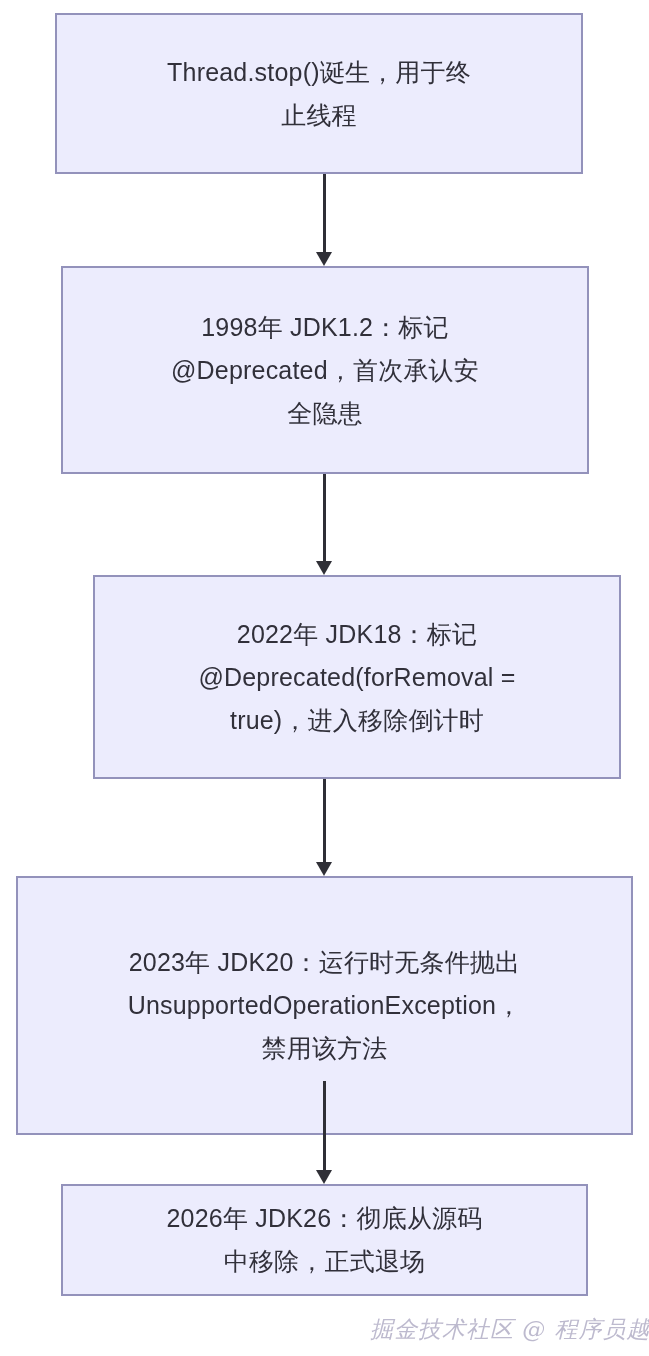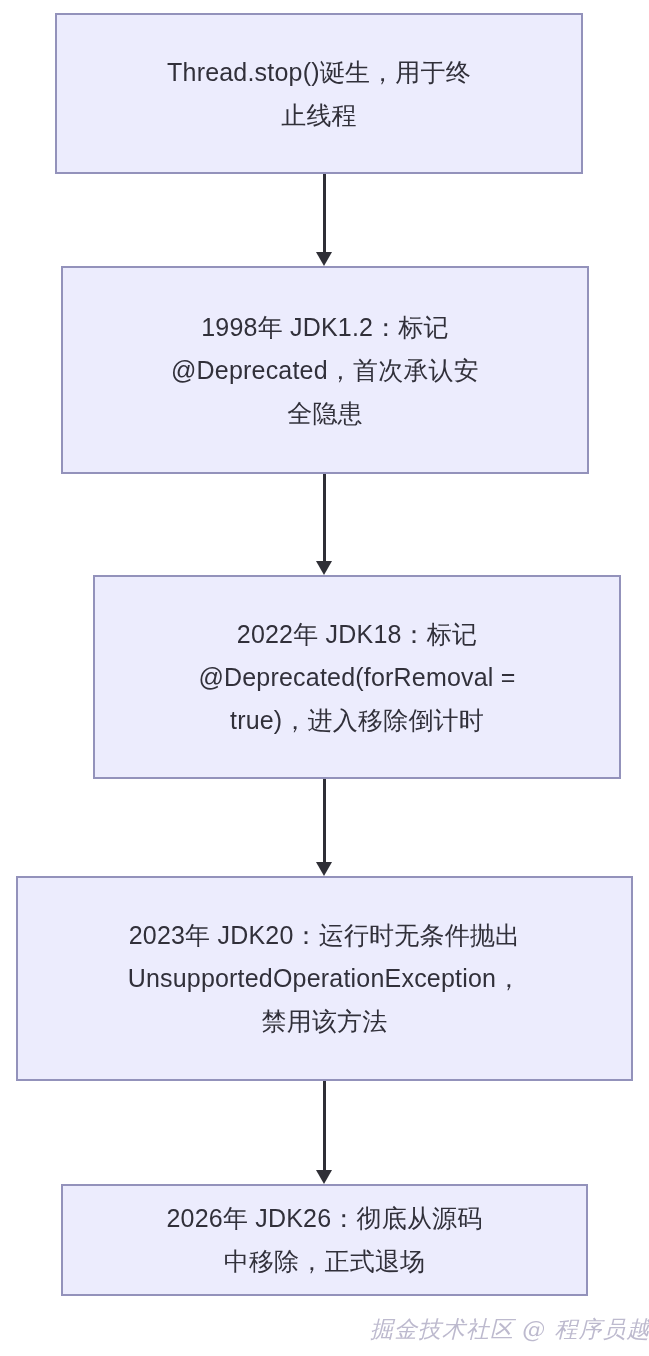--- a/index.html
+++ b/index.html
@@ -34,21 +34,21 @@
     line-height: 1.72;
     letter-spacing: 0.2px;
     padding: 4px 10px;
     white-space: pre-line;
   }
 
   
   .node-1 { left: 55px;  top: 13px;   width: 528px; height: 161px; }
   .node-2 { left: 61px;  top: 266px;  width: 528px; height: 208px; }
   .node-3 { left: 61px;  top: 575px;  width: 528px; height: 204px; margin-left: 32px; }
-  .node-4 { left: 16px;  top: 876px;  width: 617px; height: 205px; }
+  .node-4 { left: 16px;  top: 876px;  width: 617px; height: 259px; }
   .node-5 { left: 61px;  top: 1184px; width: 527px; height: 112px; }
 
   
   .connector {
     position: absolute;
     left: 316px;
     width: 16px;
   }
   .connector .shaft {
     position: absolute;

